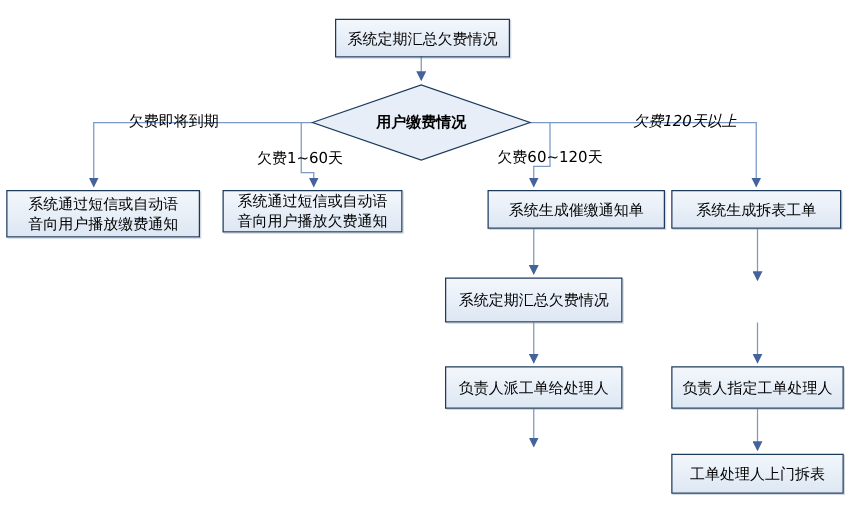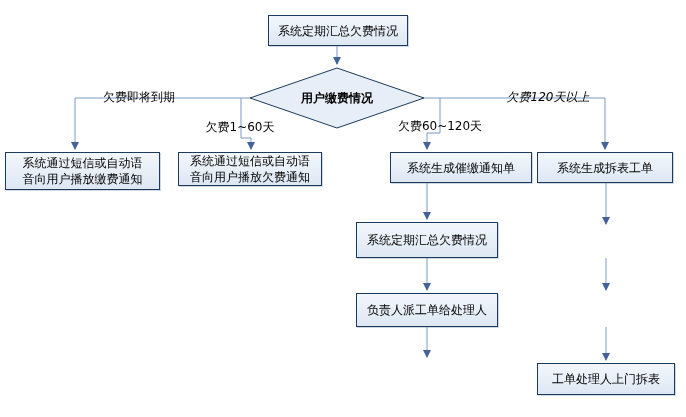--- a/index.html
+++ b/index.html
@@ -81,15 +81,16 @@
 
   <div class="node" style="left:5px; top:152px; width:155px; height:38px; padding:0 14px;">系统通过短信或自动语音向用户播放缴费通知</div>
 
   <div class="node" style="left:178px; top:152px; width:144px; height:34px; padding:0 9px;">系统通过短信或自动语音向用户播放欠费通知</div>
 
   <div class="node" style="left:356px; top:152px; width:142px; height:31px;margin-left:34px;">系统生成催缴通知单</div>
   <div class="node" style="left:356px; top:222px; width:142px; height:36px; padding:0 8px;">系统定期汇总欠费情况</div>
   <div class="node" style="left:356px; top:293px; width:142px; height:34px;">负责人派工单给处理人</div>
 
   <div class="node" style="left:537px; top:152px; width:136px; height:31px;">系统生成拆表工单</div>
+  <div class="node" style="left:537px; top:293px; width:138px; height:34px;">负责人指定工单处理人</div>
   <div class="node" style="left:537px; top:363px; width:138px; height:32px;">工单处理人上门拆表</div>
 
 </div>
 
 </body></html>

